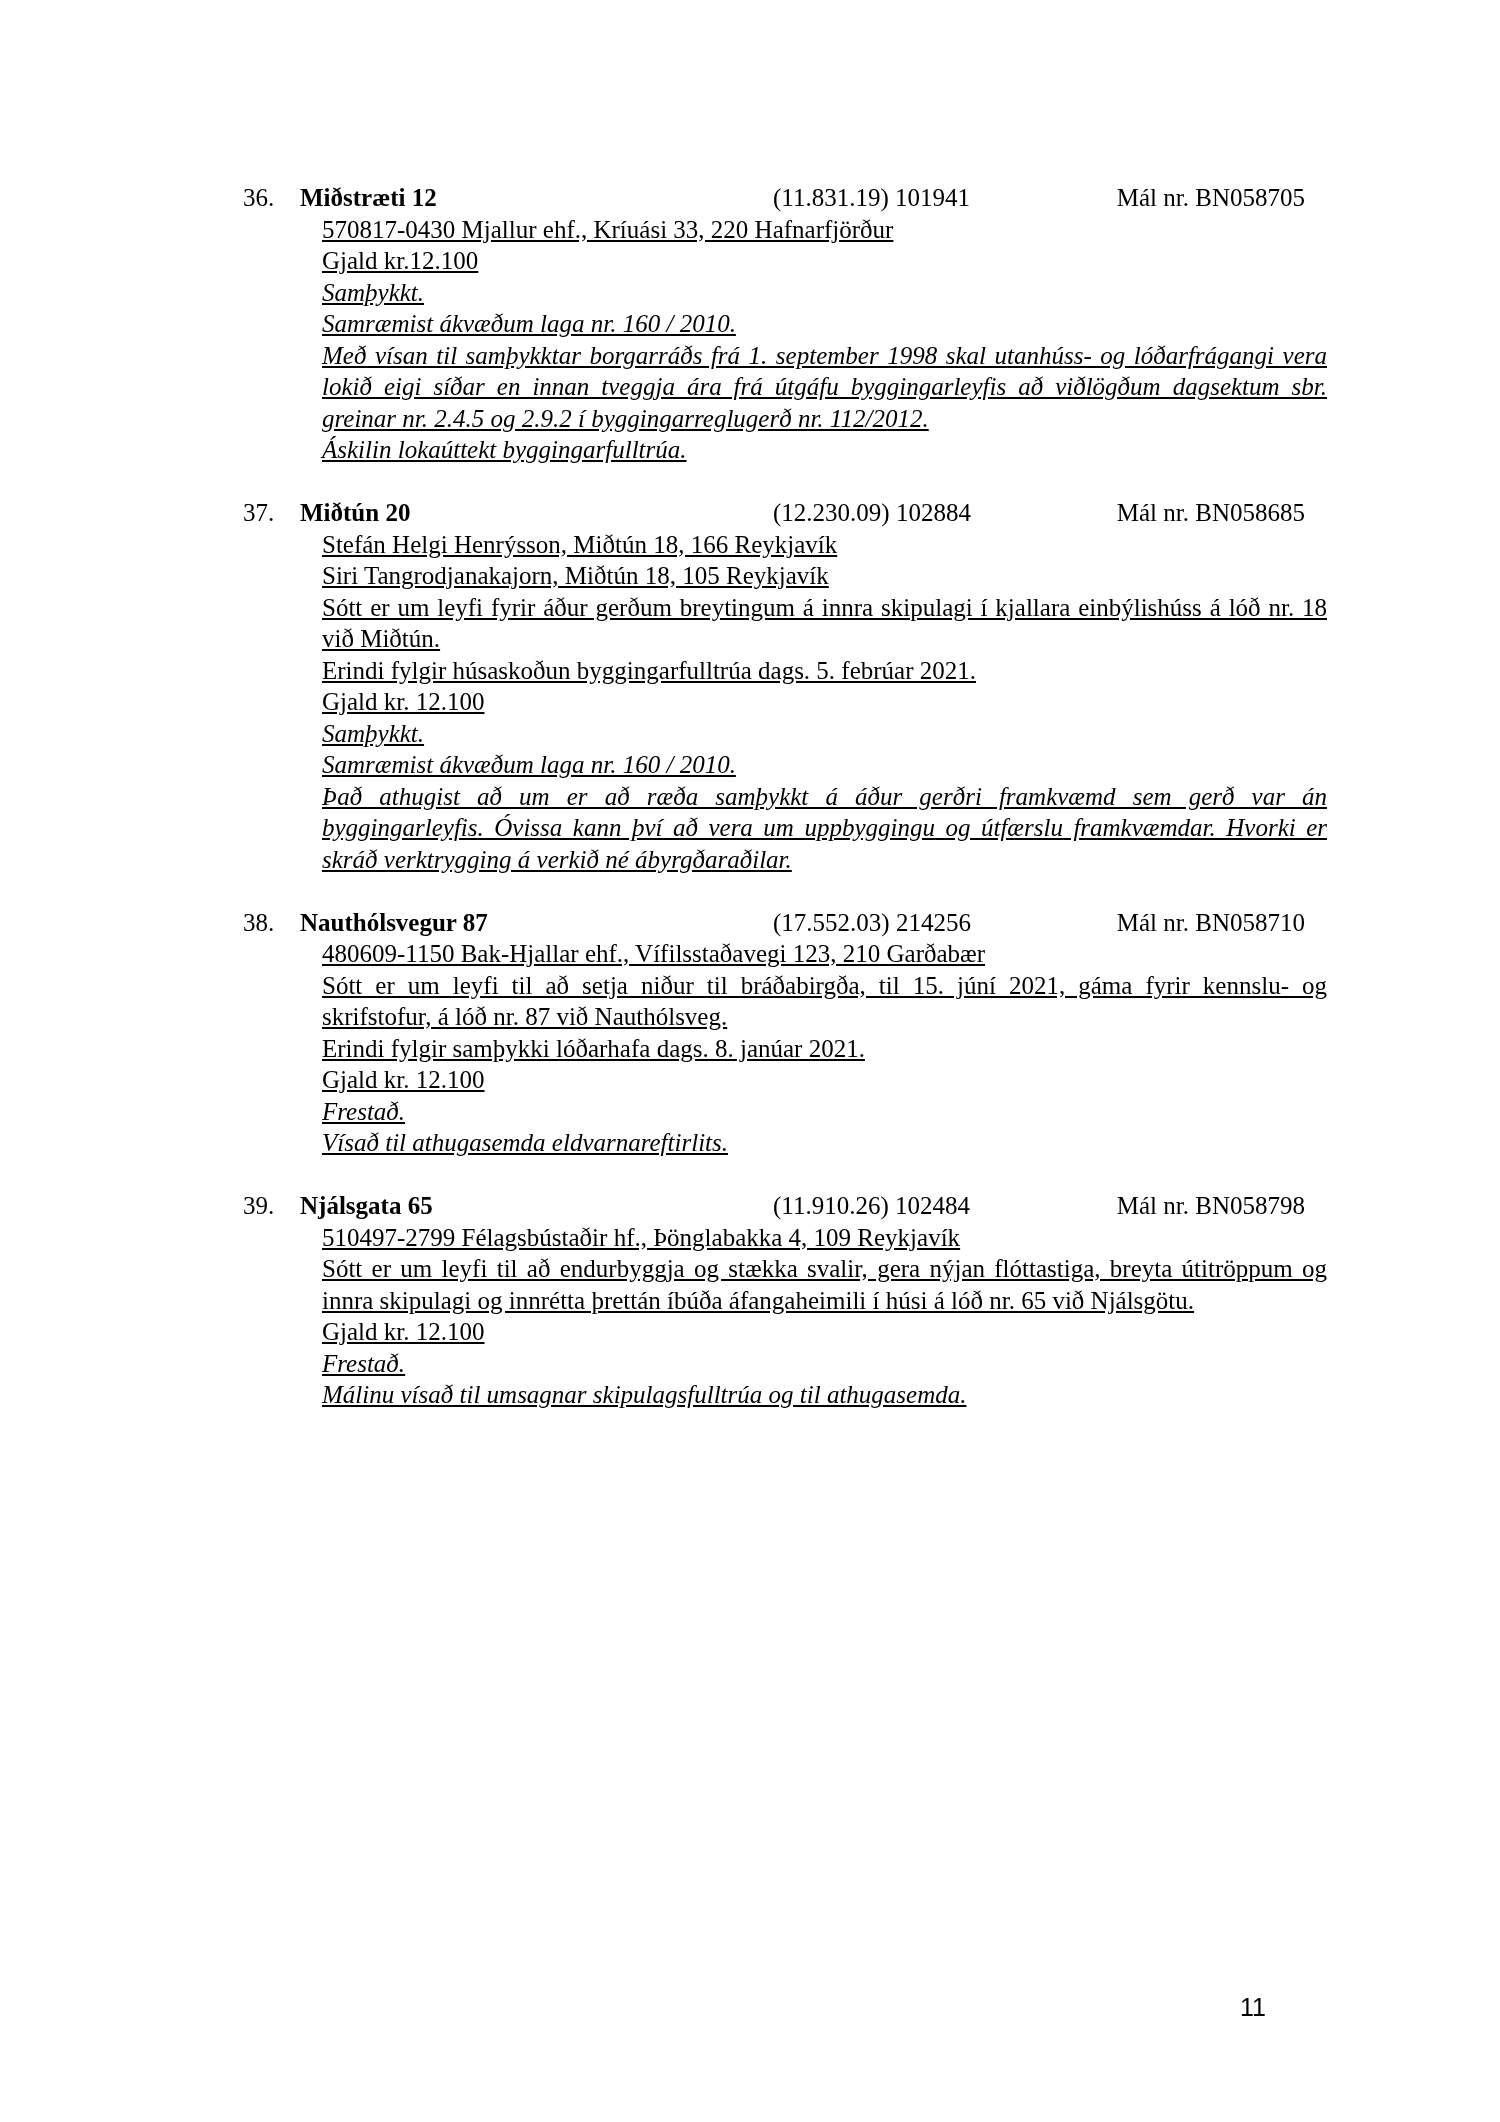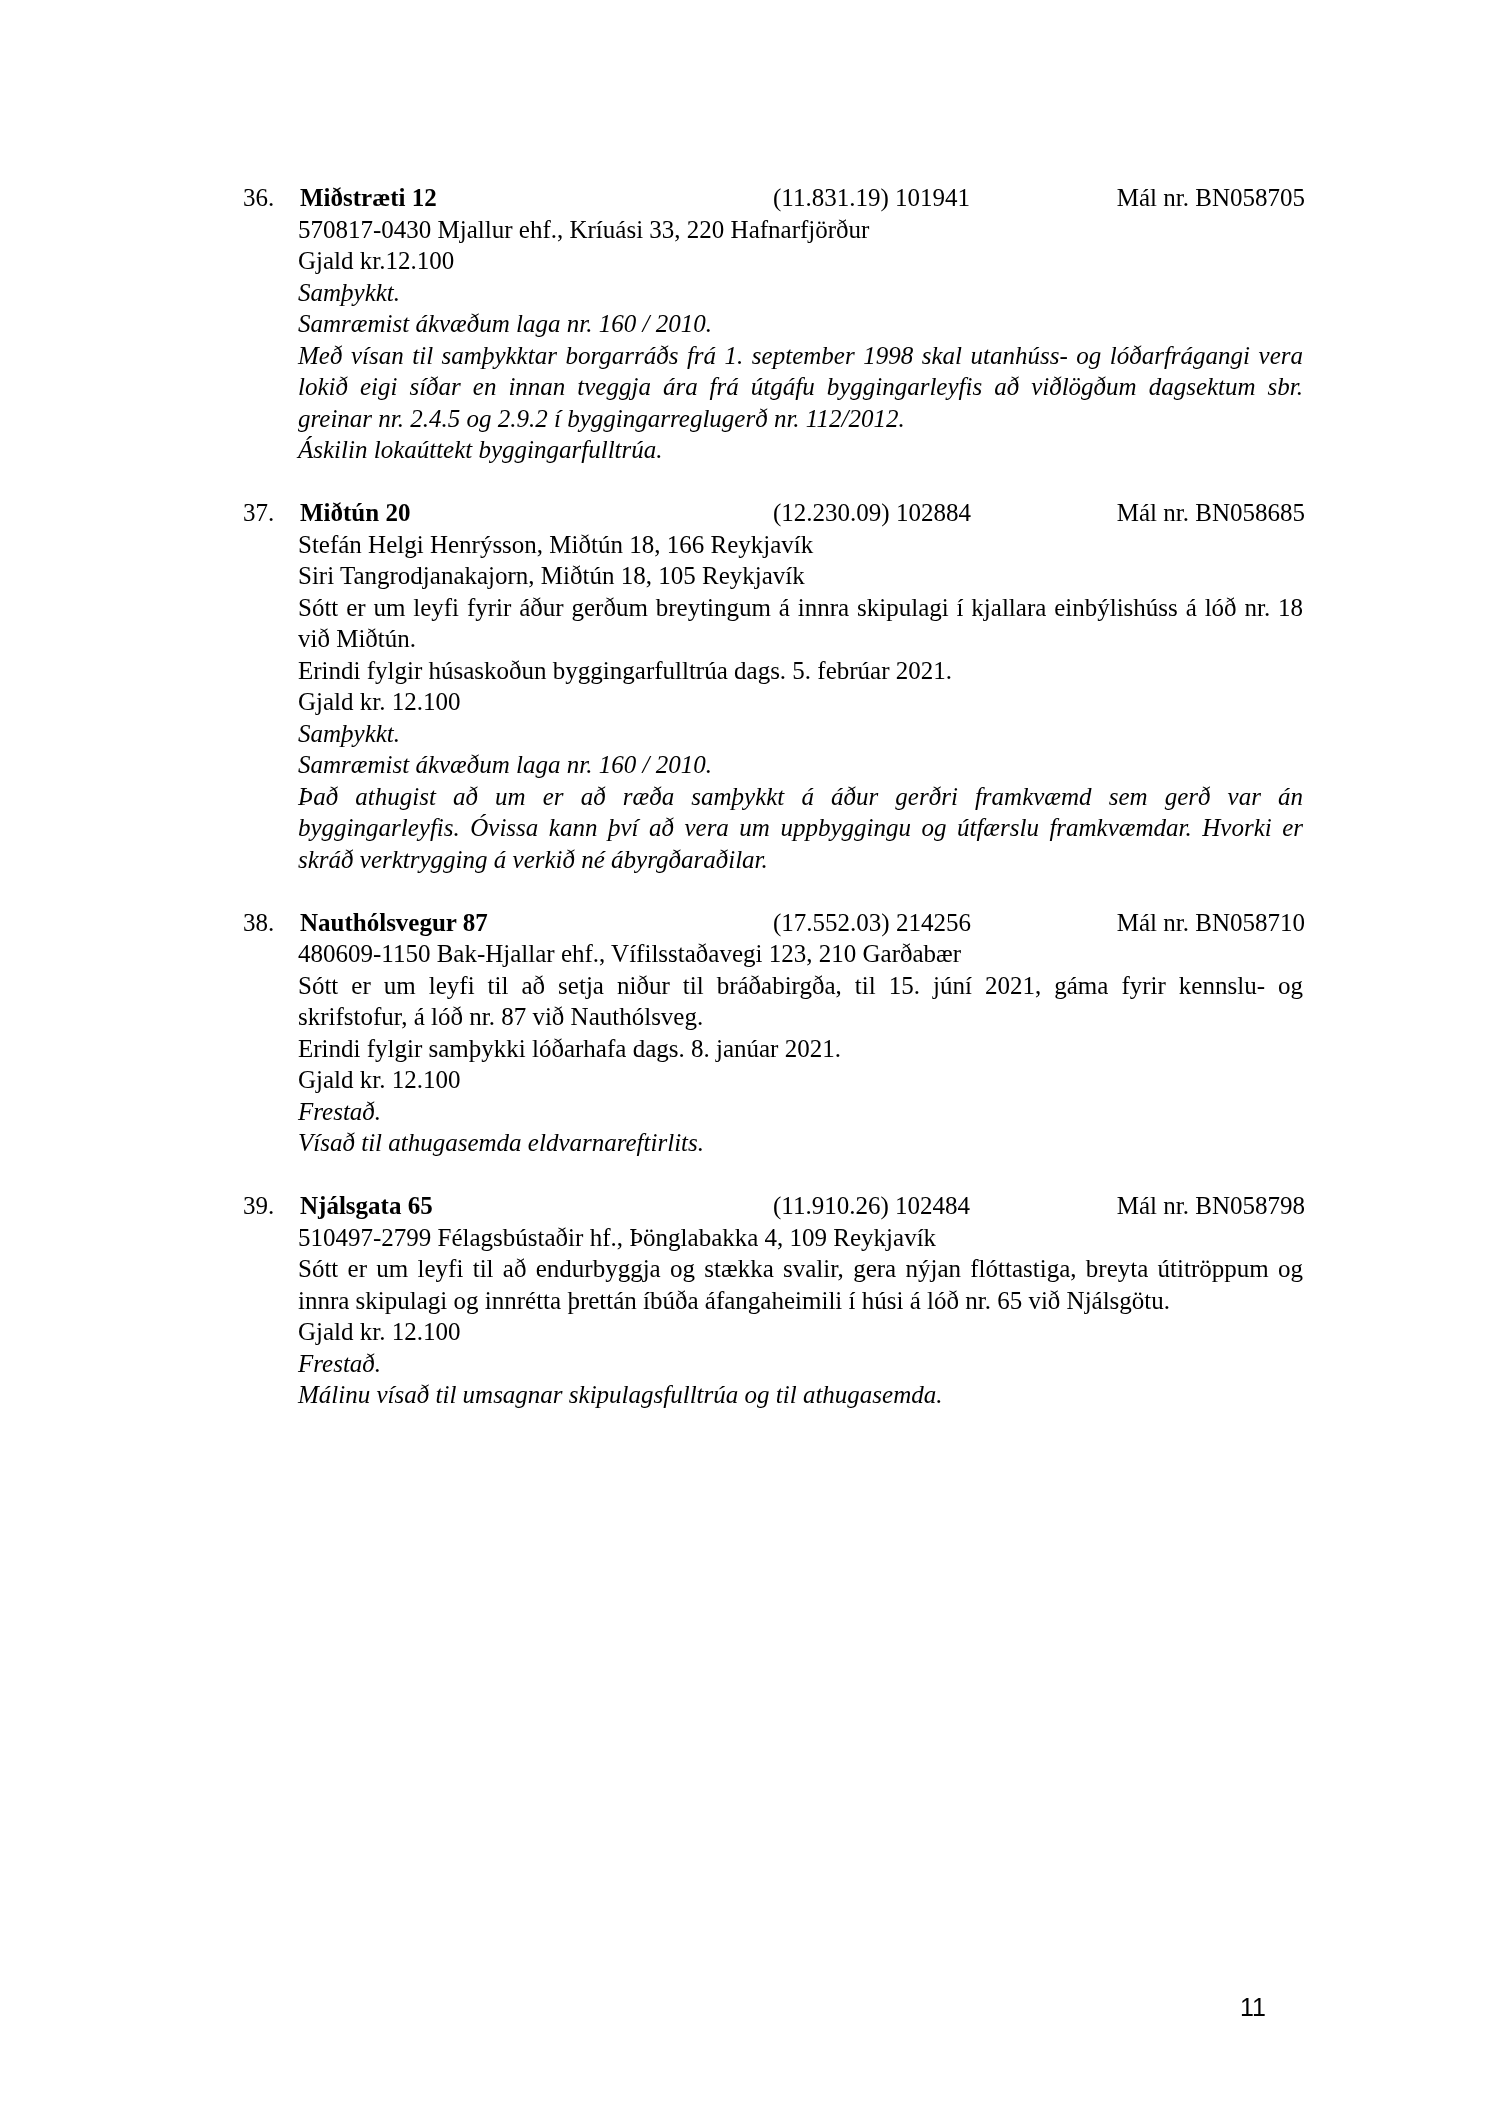--- a/index.html
+++ b/index.html
@@ -17,31 +17,31 @@
     line-height: 31.5px;
     color: #000000;
     overflow: hidden;
   }
   .content {
     position: absolute;
     left: 243px;
     top: 182px;
     width: 1062px;
   }
-  .case { margin: 0 0 31.5px 0; }
+  .case { margin: 0 0 31.5px 0; text-decoration: underline; }
   .case-header {
     position: relative;
     height: 31.5px;
   }
   .case-header .num   { position: absolute; left: 0; }
   .case-header .title { position: absolute; left: 57px; font-weight: bold; }
   .case-header .ref   { position: absolute; left: 530px; white-space: nowrap; }
   .case-header .caseno{ position: absolute; right: 0; white-space: nowrap; }
   .case-body {
-    margin-left: 55px;
+    margin-left: 79px;
     width: 1005px;
   }
   .case-body p.line {
     margin: 0;
     padding: 0;
   }
   .italic  { font-style: italic; }
   .justify { text-align: justify; }
   .page-number {
     position: absolute;

